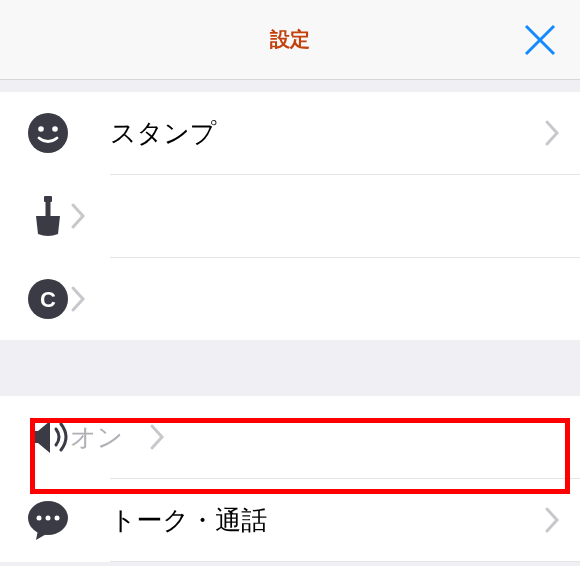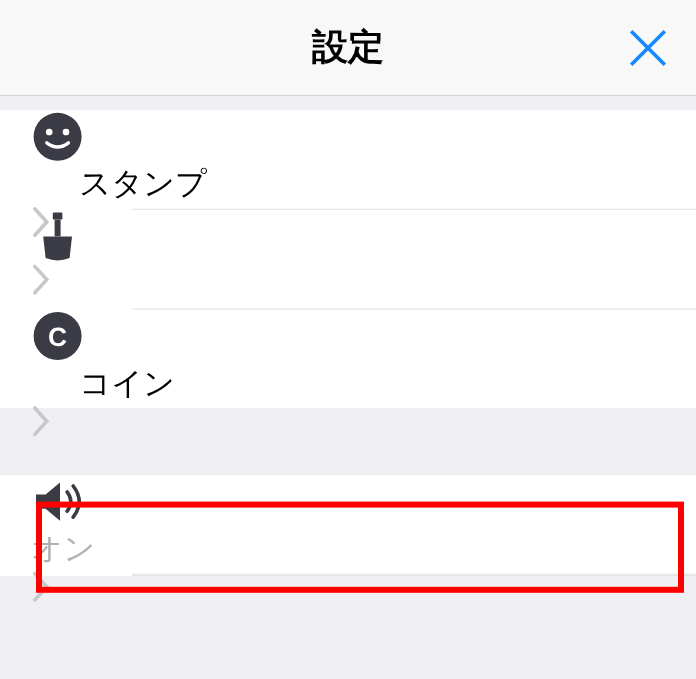--- a/index.html
+++ b/index.html
@@ -13,47 +13,47 @@
     .header {
       background: #f8f8f8;
       height: 80px;
       display: flex;
       align-items: center;
       justify-content: center;
       position: relative;
       border-bottom: 1px solid #d7d7d9;
     }
     .header-title {
-      font-size: 30px;
+      font-size: 20px;
       font-weight: 600;
-      color: #000000;
+      color: #c2410c;
     }
     .close-btn {
       position: absolute;
       right: 20px;
       top: 50%;
       transform: translateY(-50%);
       width: 40px;
       height: 40px;
       cursor: pointer;
     }
     .section-gap {
       height: 12px;
       background: #efeff4;
     }
     .section {
       background: #fff;
     }
     .row {
       display: flex;
+      align-items: center;
       height: 82px;
       padding: 0 20px 0 26px;
       cursor: pointer;
       position: relative;
-      flex-direction: column;
     }
     .row-divider {
       border-bottom: 1px solid #e5e5e7;
       margin-left: 110px;
     }
     .row-icon {
       width: 44px;
       height: 44px;
       flex-shrink: 0;
       display: flex;
@@ -137,21 +137,20 @@
   </div>
   <div class="row-divider"></div>
 
   <div class="row">
     <div class="row-icon">
       <svg viewBox="0 0 44 44">
         <circle cx="22" cy="22" r="20" fill="#3a3b44"></circle>
         <text x="22" y="30" font-size="22" font-weight="600" fill="#fff" text-anchor="middle" font-family="sans-serif">C</text>
       </svg>
     </div>
-    <span class="row-label">コイン</span>
     <svg class="chevron" viewBox="0 0 16 28">
       <polyline points="3,3 13,14 3,25" stroke="#c7c7cc" stroke-width="3" fill="none" stroke-linecap="round"></polyline>
     </svg>
   </div>
 </div>
 
 <div class="section-gap-large"></div>
 
 <div class="section">
   <div class="row">
@@ -162,16 +161,31 @@
         <path d="M 35 9 Q 45 22 35 35" stroke="#3a3b44" stroke-width="3" fill="none" stroke-linecap="round"></path>
       </svg>
     </div>
     <span class="row-value">オン</span>
     <svg class="chevron" viewBox="0 0 16 28">
       <polyline points="3,3 13,14 3,25" stroke="#c7c7cc" stroke-width="3" fill="none" stroke-linecap="round"></polyline>
     </svg>
   </div>
   <div class="row-divider"></div>
 
+  <div class="row">
+    <div class="row-icon">
+      <svg viewBox="0 0 44 44">
+        <ellipse cx="22" cy="20" rx="20" ry="17" fill="#3a3b44"></ellipse>
+        <path d="M 12 32 L 10 42 L 22 35 Z" fill="#3a3b44"></path>
+        <circle cx="13" cy="20" r="2.5" fill="#fff"></circle>
+        <circle cx="22" cy="20" r="2.5" fill="#fff"></circle>
+        <circle cx="31" cy="20" r="2.5" fill="#fff"></circle>
+      </svg>
+    </div>
+    <span class="row-label">トーク・通話</span>
+    <svg class="chevron" viewBox="0 0 16 28">
+      <polyline points="3,3 13,14 3,25" stroke="#c7c7cc" stroke-width="3" fill="none" stroke-linecap="round"></polyline>
+    </svg>
+  </div>
   <div class="row-divider"></div>
 </div>
 
 <div class="highlight-box"></div>
 
 </body></html>

